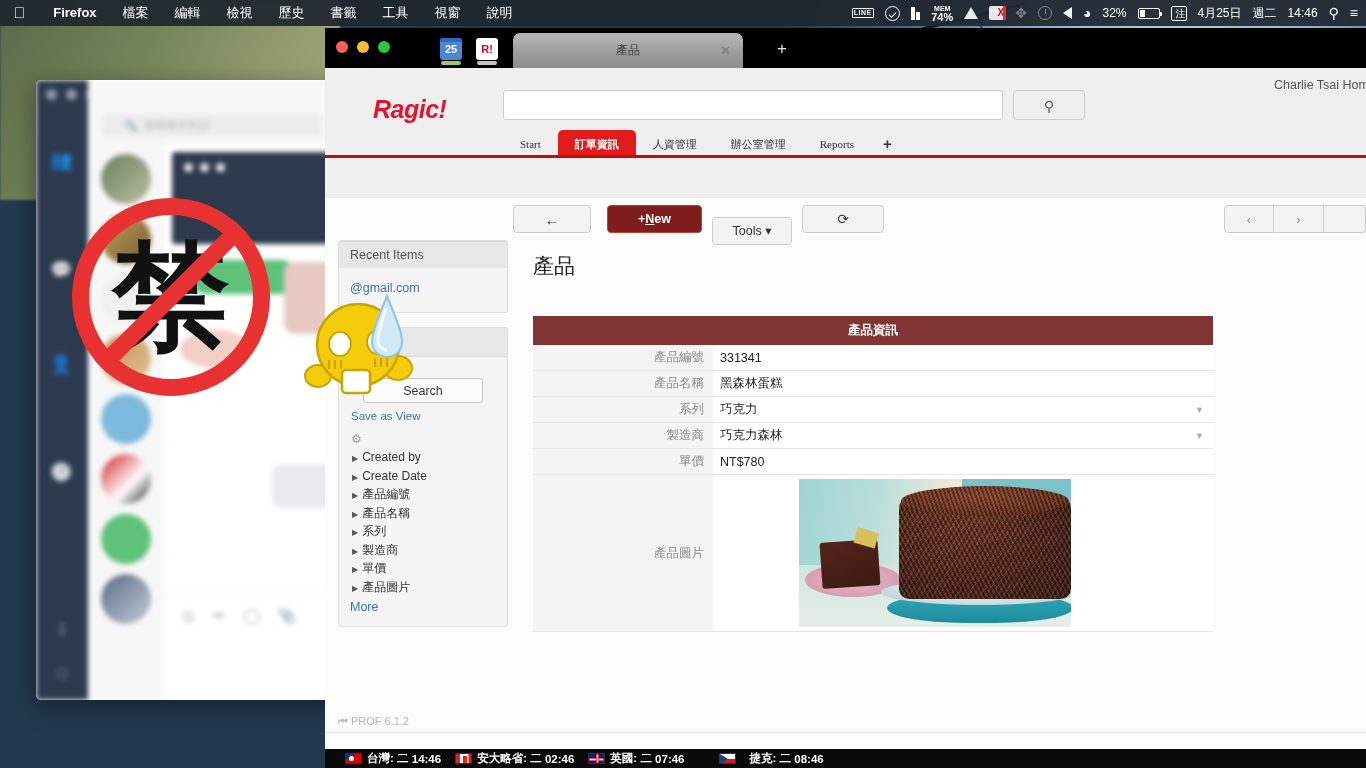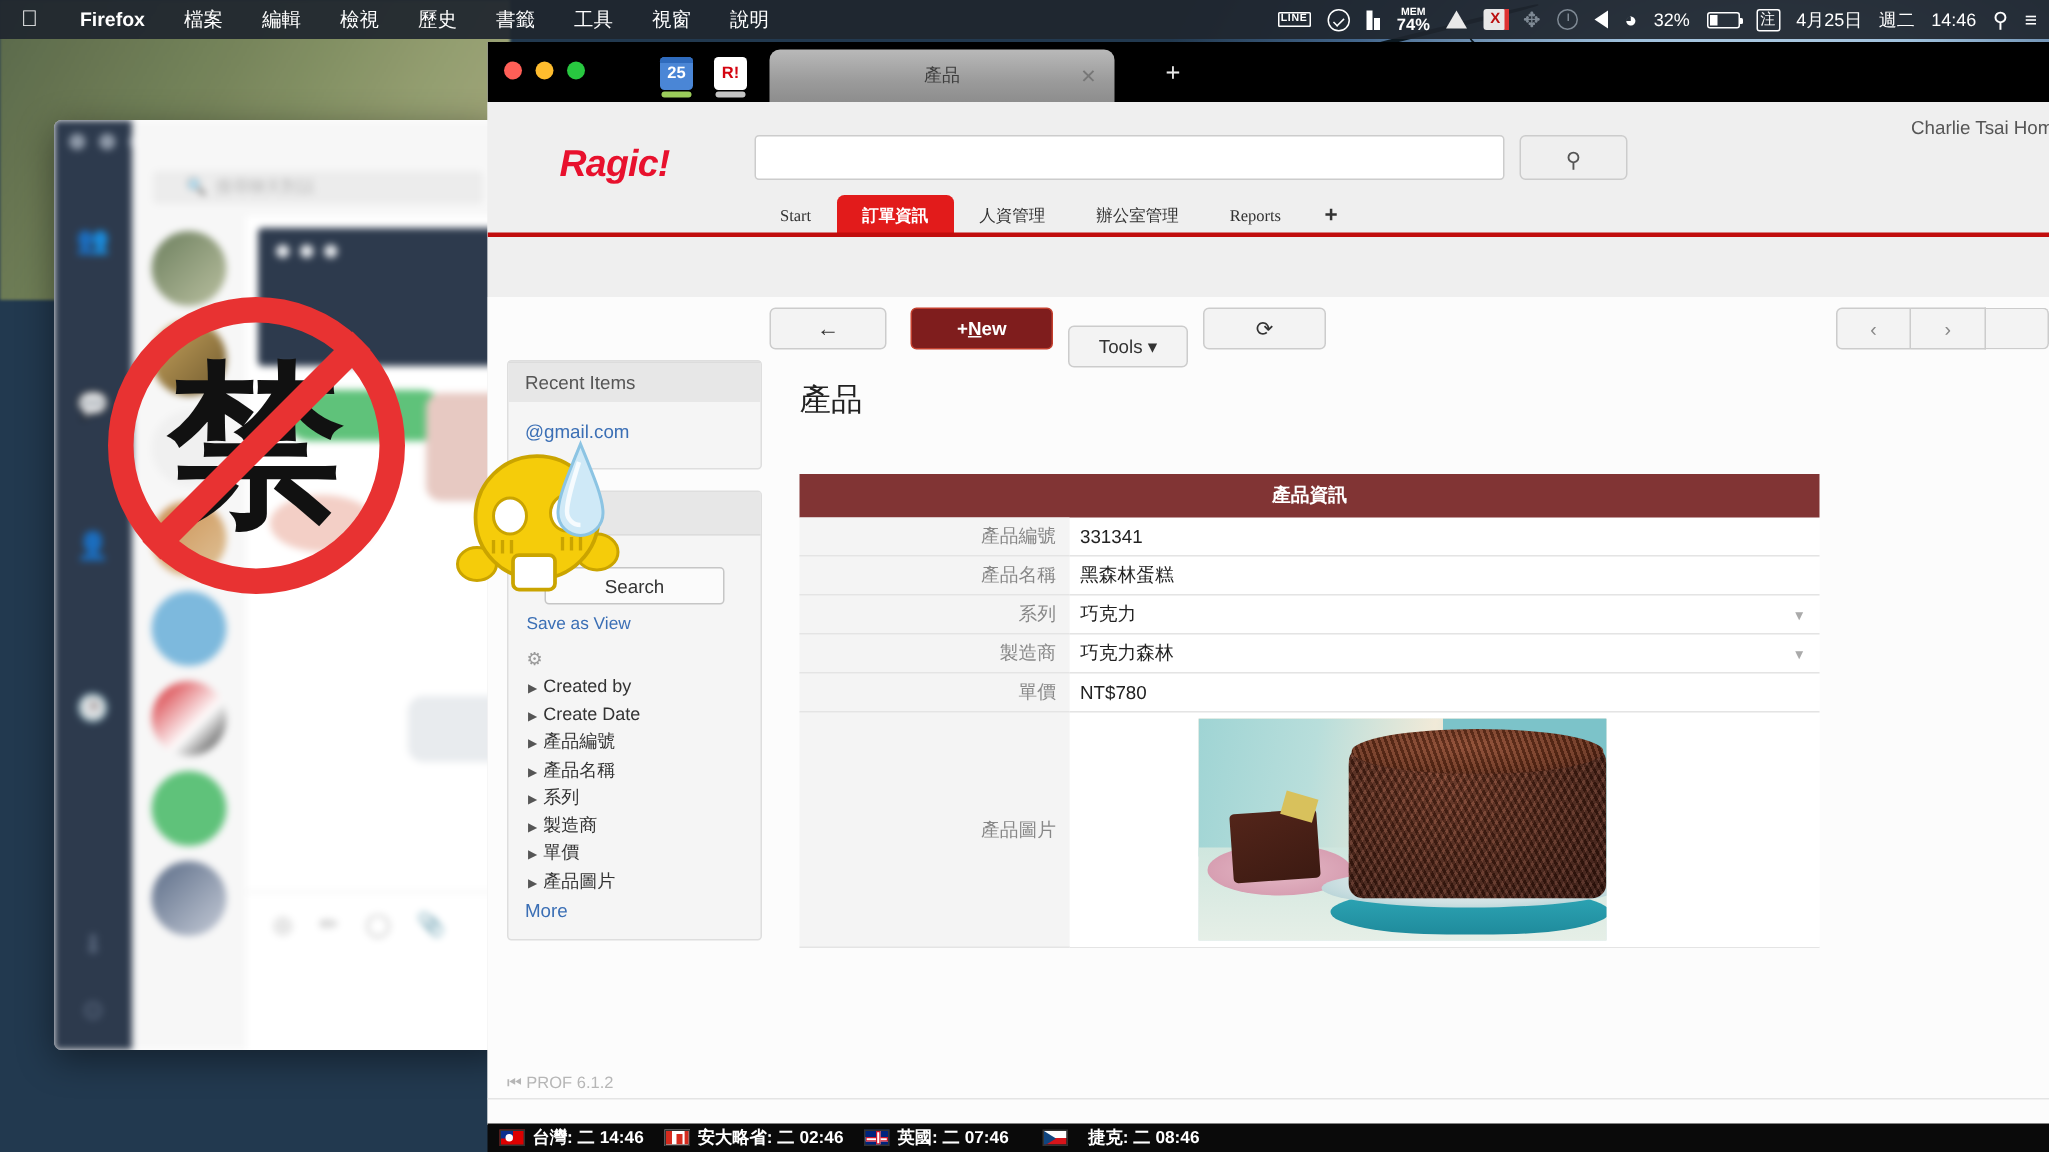--- a/index.html
+++ b/index.html
@@ -34,21 +34,21 @@
     font-size: 13px; z-index: 900;
   }
   #menubar .mb-left { display: flex; align-items: center; }
   #menubar .mb-item {
     padding: 0 13px; line-height: 26px; white-space: nowrap;
   }
   #menubar .apple { padding: 0 15px 0 14px; font-size: 15px; }
   #menubar .mb-item.bold { font-weight: bold; }
   #menubar .spacer { flex: 1; }
   #menubar .mb-right { display: flex; align-items: center; padding-right: 8px; }
-  #menubar .mb-right > * { margin-left: 11px; }
+  #menubar .mb-right > * { margin-left: 11px; text-align: right; }
   .stat { display: flex; align-items: center; font-size: 12px; }
   .line-badge {
     font-size: 7px; font-weight: bold; letter-spacing: .5px;
     border: 1px solid #fff; padding: 0 1px; border-radius: 1px; line-height: 8px;
   }
   .ico-check {
     width: 15px; height: 15px; border: 1.4px solid #fff; border-radius: 50%;
     position: relative;
   }
   .ico-check::after {
@@ -328,21 +328,21 @@
   #botbar { position:absolute; right:0; bottom:18px; left:790px; height:34px; }
   #botline { position:absolute; left:0; right:0; bottom:17px; height:1px; background:#e4e4e4; }
 
   
   #clockbar {
     position:absolute; left:325px; bottom:0; width:1041px; height:19px;
     background:#0a0a0a; display:flex; align-items:center; z-index:950;
     color:#fff; font-size:11.5px; font-weight:bold;
   }
   #clockbar .cz { display:flex; align-items:center; margin-right:14px; }
-  #clockbar .cz:first-child { margin-left:8px; }
+  #clockbar .cz:first-child { margin-left:20px; }
   .flag { width:17px; height:11px; margin-right:5px; display:inline-block; position:relative; overflow:hidden; border:.5px solid #333; }
   .flag.tw { background:#d00; }
   .flag.tw::before { content:''; position:absolute; left:0; top:0; width:52%; height:52%; background:#0b318f; }
   .flag.tw::after { content:''; position:absolute; left:3px; top:1.5px; width:5px; height:5px; background:#fff; border-radius:50%; }
   .flag.ca { background:#fff; }
   .flag.ca::before { content:''; position:absolute; left:0; top:0; width:27%; height:100%; background:#d52b1e; box-shadow: 12.4px 0 0 #d52b1e; }
   .flag.ca::after { content:''; position:absolute; left:6.5px; top:2px; width:4px; height:7px; background:#d52b1e; }
   .flag.uk { background:#00247d; }
   .flag.uk::before { content:''; position:absolute; left:0; top:3.9px; width:100%; height:3px; background:#fff; box-shadow: inset 0 0 0 .8px #cf142b; }
   .flag.uk::after { content:''; position:absolute; left:6.5px; top:0; width:3px; height:100%; background:#fff; box-shadow: inset 0 0 0 .8px #cf142b; }

